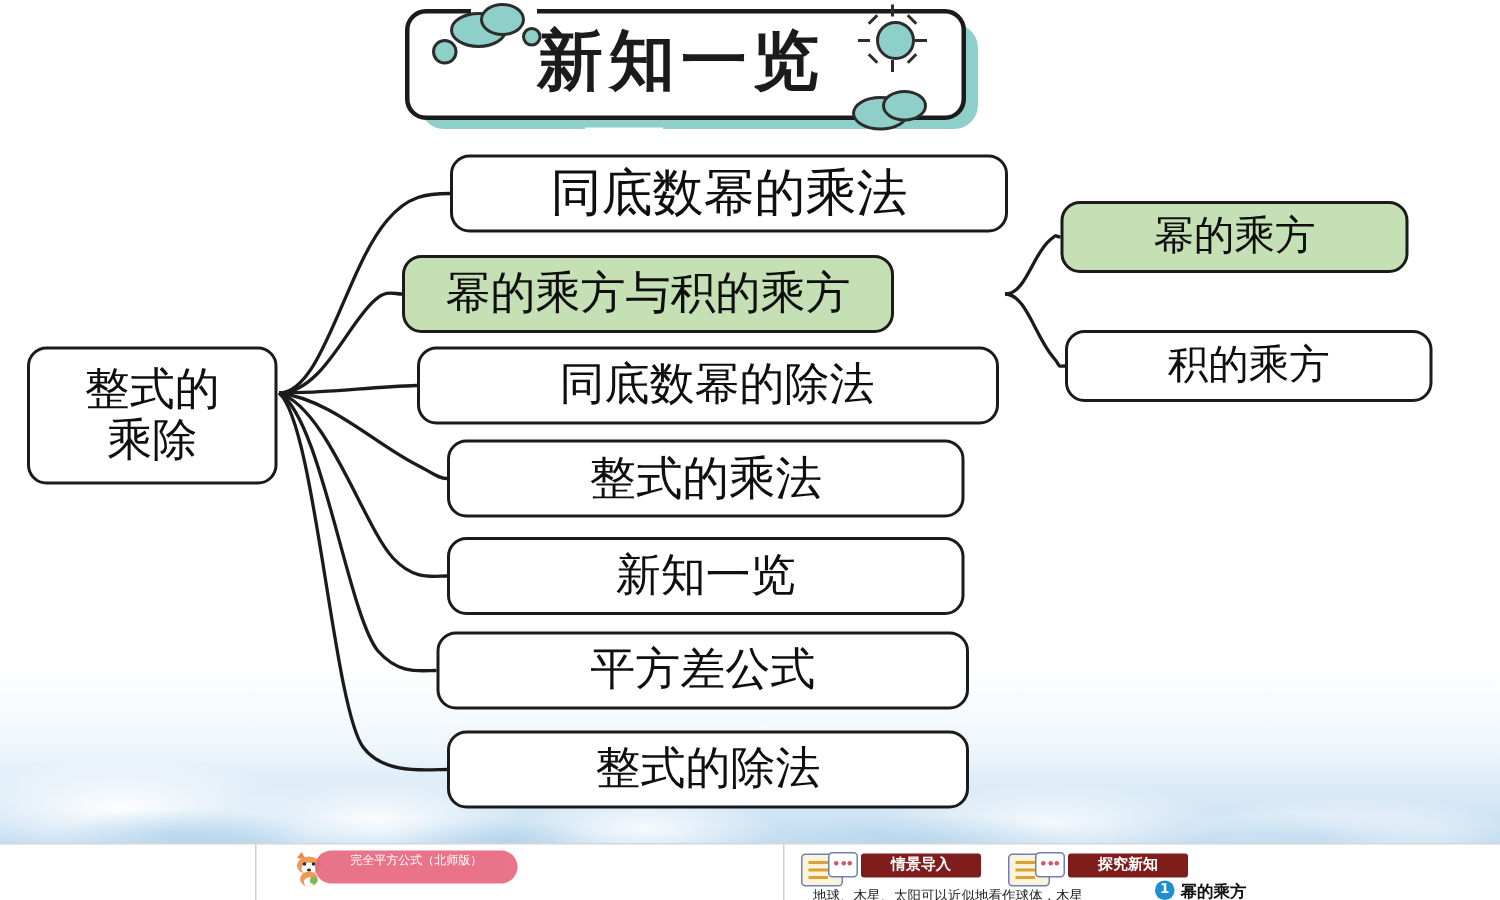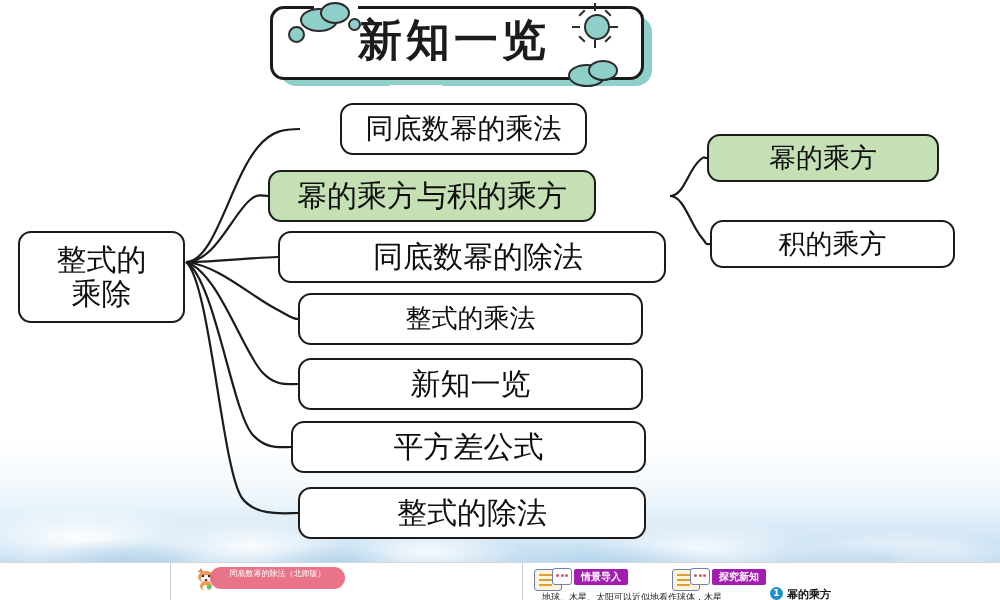--- a/index.html
+++ b/index.html
@@ -62,24 +62,24 @@
   .node{
     position:absolute;box-sizing:border-box;
     border:2.5px solid #1b1b1b;border-radius:13px;background:#ffffff;
     display:flex;align-items:center;justify-content:center;
     font-family:"DejaVu Serif","Liberation Serif",serif;
     color:#0f0f0f;line-height:1.12;text-align:center;
   }
   .node.green{background:#c5e0b4;}
   .root{left:18px;top:215px;width:167px;height:92px;font-size:30px;margin-top:16px;}
   .root .l{display:block;}
-  .n1{left:300px;top:103px;width:247px;height:52px;font-size:28px;margin-left:40px;}
+  .n1{left:300px;top:103px;width:372px;height:52px;font-size:34px;}
   .n2{left:268px;top:170px;width:328px;height:52px;font-size:30px;}
   .n3{left:278px;top:231px;width:388px;height:52px;font-size:30px;padding-left:12px;}
-  .n4{left:298px;top:293px;width:345px;height:52px;font-size:26px;}
+  .n4{left:298px;top:293px;width:345px;height:52px;font-size:31px;}
   .n5{left:298px;top:358px;width:345px;height:52px;font-size:30px;}
   .n6{left:291px;top:421px;width:355px;height:52px;font-size:30px;}
   .n7{left:298px;top:487px;width:348px;height:52px;font-size:30px;}
   .r1{left:707px;top:134px;width:232px;height:48px;font-size:27px;}
   .r2{left:710px;top:220px;width:245px;height:48px;font-size:27px;}
 
   svg.links{position:absolute;left:0;top:0;width:1000px;height:562px;pointer-events:none;}
 
   
   .strip{
@@ -99,23 +99,23 @@
     position:absolute;width:26px;height:20px;background:#fdf3d8;
     border:1.5px solid #6f7fb8;border-radius:3px;
   }
   .speech .bar{position:absolute;left:4px;width:13px;height:2px;background:#d8a13a;}
   .speech-dots{
     position:absolute;width:18px;height:15px;background:#fff;
     border:1.5px solid #6f7fb8;border-radius:3px;
   }
   .sd{position:absolute;top:5px;width:3px;height:3px;background:#d0566c;border-radius:50%;}
   .badge-teal{
-    position:absolute;height:16px;background:#a21caf;border-radius:2px;
+    position:absolute;height:16px;background:#7f1d1d;border-radius:2px;
     color:#fff;font-size:10px;font-weight:bold;line-height:16px;
-    padding:0 7px;font-family:"DejaVu Serif","Liberation Serif",serif;
+    padding:0 20px;font-family:"DejaVu Serif","Liberation Serif",serif;
   }
   .thumb-body{
     position:absolute;font-size:9px;color:#222;white-space:nowrap;
     font-family:"DejaVu Sans","Liberation Sans",sans-serif;
   }
   .numcircle{
     position:absolute;width:13px;height:13px;border-radius:50%;
     background:#1a8fd1;color:#fff;font-size:9px;font-weight:bold;
     text-align:center;line-height:13px;
   }
@@ -200,21 +200,21 @@
       <path d="M17 5 L20 1 L18 7 Z" fill="#e08a4a"></path>
       <ellipse cx="11" cy="10" rx="8" ry="6" fill="#ef9a59"></ellipse>
       <ellipse cx="11" cy="12" rx="5" ry="4" fill="#fff"></ellipse>
       <circle cx="8" cy="9" r="1.2" fill="#2b2b2b"></circle>
       <circle cx="14" cy="9" r="1.2" fill="#2b2b2b"></circle>
       <ellipse cx="11" cy="13" rx="1.4" ry="1" fill="#2b2b2b"></ellipse>
       <ellipse cx="11" cy="19" rx="6" ry="5" fill="#ef9a59"></ellipse>
       <ellipse cx="11" cy="21" rx="3.4" ry="3" fill="#fff"></ellipse>
       <circle cx="14" cy="20" r="2.4" fill="#6fbf5e"></circle>
     </svg>
-    <div class="badge-pink">同底数幂的除法（北师版）</div>
+    <div class="badge-pink">完全平方公式（北师版）</div>
   </div>
 
   <div class="thumb" style="left:522px;width:523px;">
     <div class="speech" style="left:12px;top:6px;">
       <div class="bar" style="top:4px;"></div>
       <div class="bar" style="top:9px;"></div>
       <div class="bar" style="top:14px;"></div>
     </div>
     <div class="speech-dots" style="left:30px;top:5px;">
       <div class="sd" style="left:3px;"></div>

